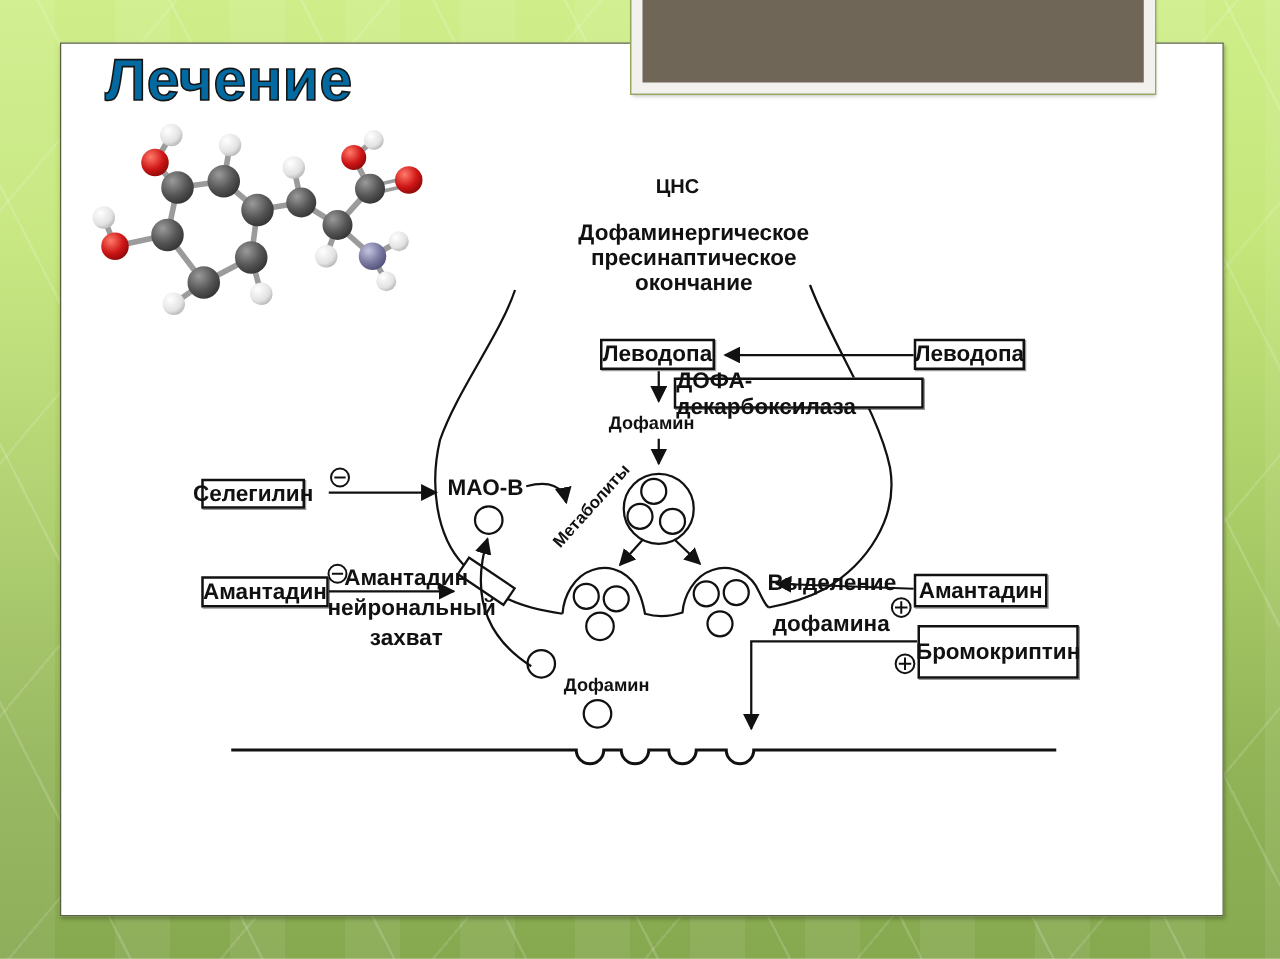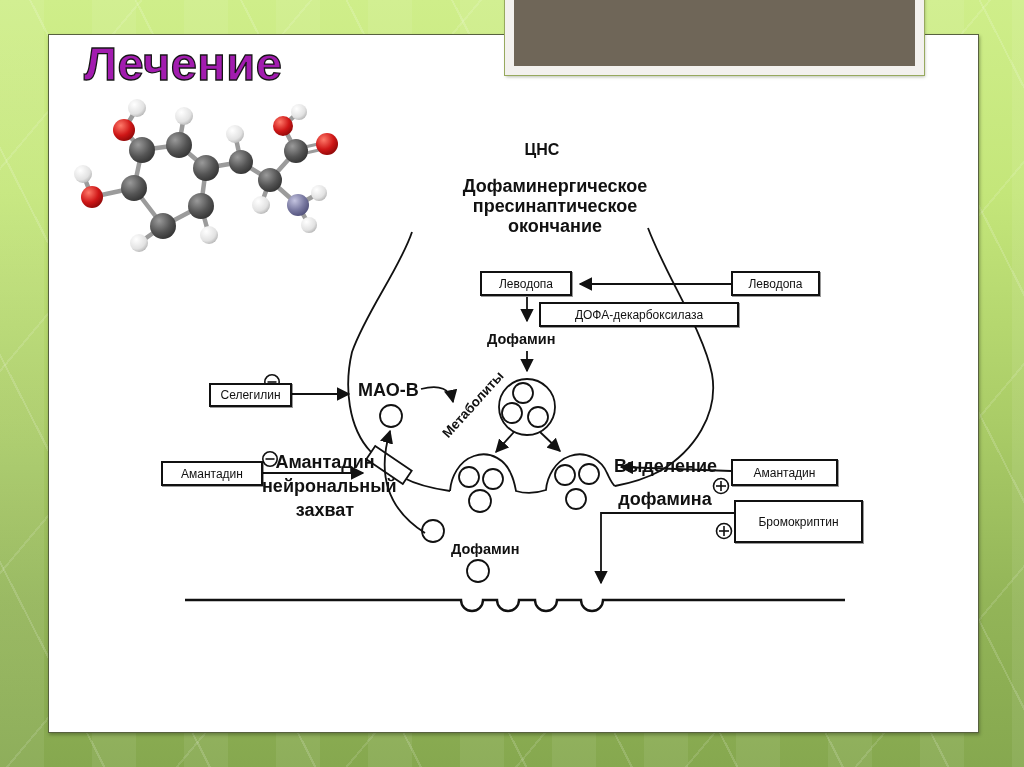--- a/index.html
+++ b/index.html
@@ -18,32 +18,32 @@
     box-shadow:1px 2px 3px rgba(55,70,30,.45);
   }
   .photo{
     position:absolute;left:505px;top:-14px;width:419px;height:89px;
     box-sizing:border-box;background:#6f6658;
     border:9px solid #f3f1ee;outline:1px solid #97a95e;
     box-shadow:1px 2px 3px rgba(55,70,30,.35);z-index:3;
   }
   .title{
     position:absolute;left:84px;top:36px;z-index:4;
-    font-size:47px;font-weight:bold;color:#a21caf;letter-spacing:.5px;
+    font-size:47px;font-weight:bold;color:#0369a1;letter-spacing:.5px;
     -webkit-text-stroke:1.3px #151515;
   }
   svg{position:absolute;pointer-events:none;}
   #mol{left:58px;top:86px;z-index:2;}
   #diag{left:0;top:0;z-index:5;}
   .lbl{position:absolute;z-index:6;color:#111;font-weight:bold;font-size:18px;line-height:17px;}
   .ctr{text-align:center;}
   .preline{white-space:pre-line;}
   .dbox{
     position:absolute;z-index:6;background:#fff;border:2px solid #111;color:#111;
-    font-weight:normal;font-size:12px;display:flex;align-items:center;justify-content:center;
+    font-weight:bold;font-size:18px;display:flex;align-items:center;justify-content:center;
     box-sizing:border-box;box-shadow:1px 1px 0 rgba(0,0,0,.4);
   }
 </style>
 </head>
 <body>
 
 <div class="slide"></div>
 <div class="photo"></div>
 <div class="title">Лечение</div>
 
@@ -191,21 +191,21 @@
   </g>
 </svg>
 
 <div class="lbl ctr" style="left:512px;top:141px;width:60px;font-size:16px;">ЦНС</div>
 <div class="lbl ctr preline" style="left:425px;top:176px;width:260px;font-size:18px;line-height:20px;">Дофаминергическое
 пресинаптическое окончание</div>
 
 <div class="dbox" style="left:480px;top:271px;width:92px;height:25px;">Леводопа</div>
 <div class="dbox" style="left:731px;top:271px;width:89px;height:25px;">Леводопа</div>
 <div class="dbox" style="left:539px;top:302px;width:200px;height:25px;">ДОФА-декарбоксилаза</div>
-<div class="dbox" style="left:161px;top:383px;width:83px;height:24px;margin-left:48px;">Селегилин</div>
+<div class="dbox" style="left:161px;top:383px;width:83px;height:24px;">Селегилин</div>
 <div class="dbox" style="left:161px;top:461px;width:102px;height:25px;">Амантадин</div>
 <div class="dbox" style="left:731px;top:459px;width:107px;height:27px;">Амантадин</div>
 <div class="dbox" style="left:734px;top:500px;width:129px;height:43px;">Бромокриптин</div>
 
 <div class="lbl" style="left:487px;top:331px;font-size:14.5px;">Дофамин</div>
 <div class="lbl" style="left:358px;top:382px;">МАО-В</div>
 <div class="lbl ctr" style="left:423px;top:396px;width:100px;font-size:13.5px;transform:rotate(-48deg);">Метаболиты</div>
 <div class="lbl ctr preline" style="left:262px;top:450px;width:126px;line-height:24px;">Амантадин
 нейрональный
 захват</div>

